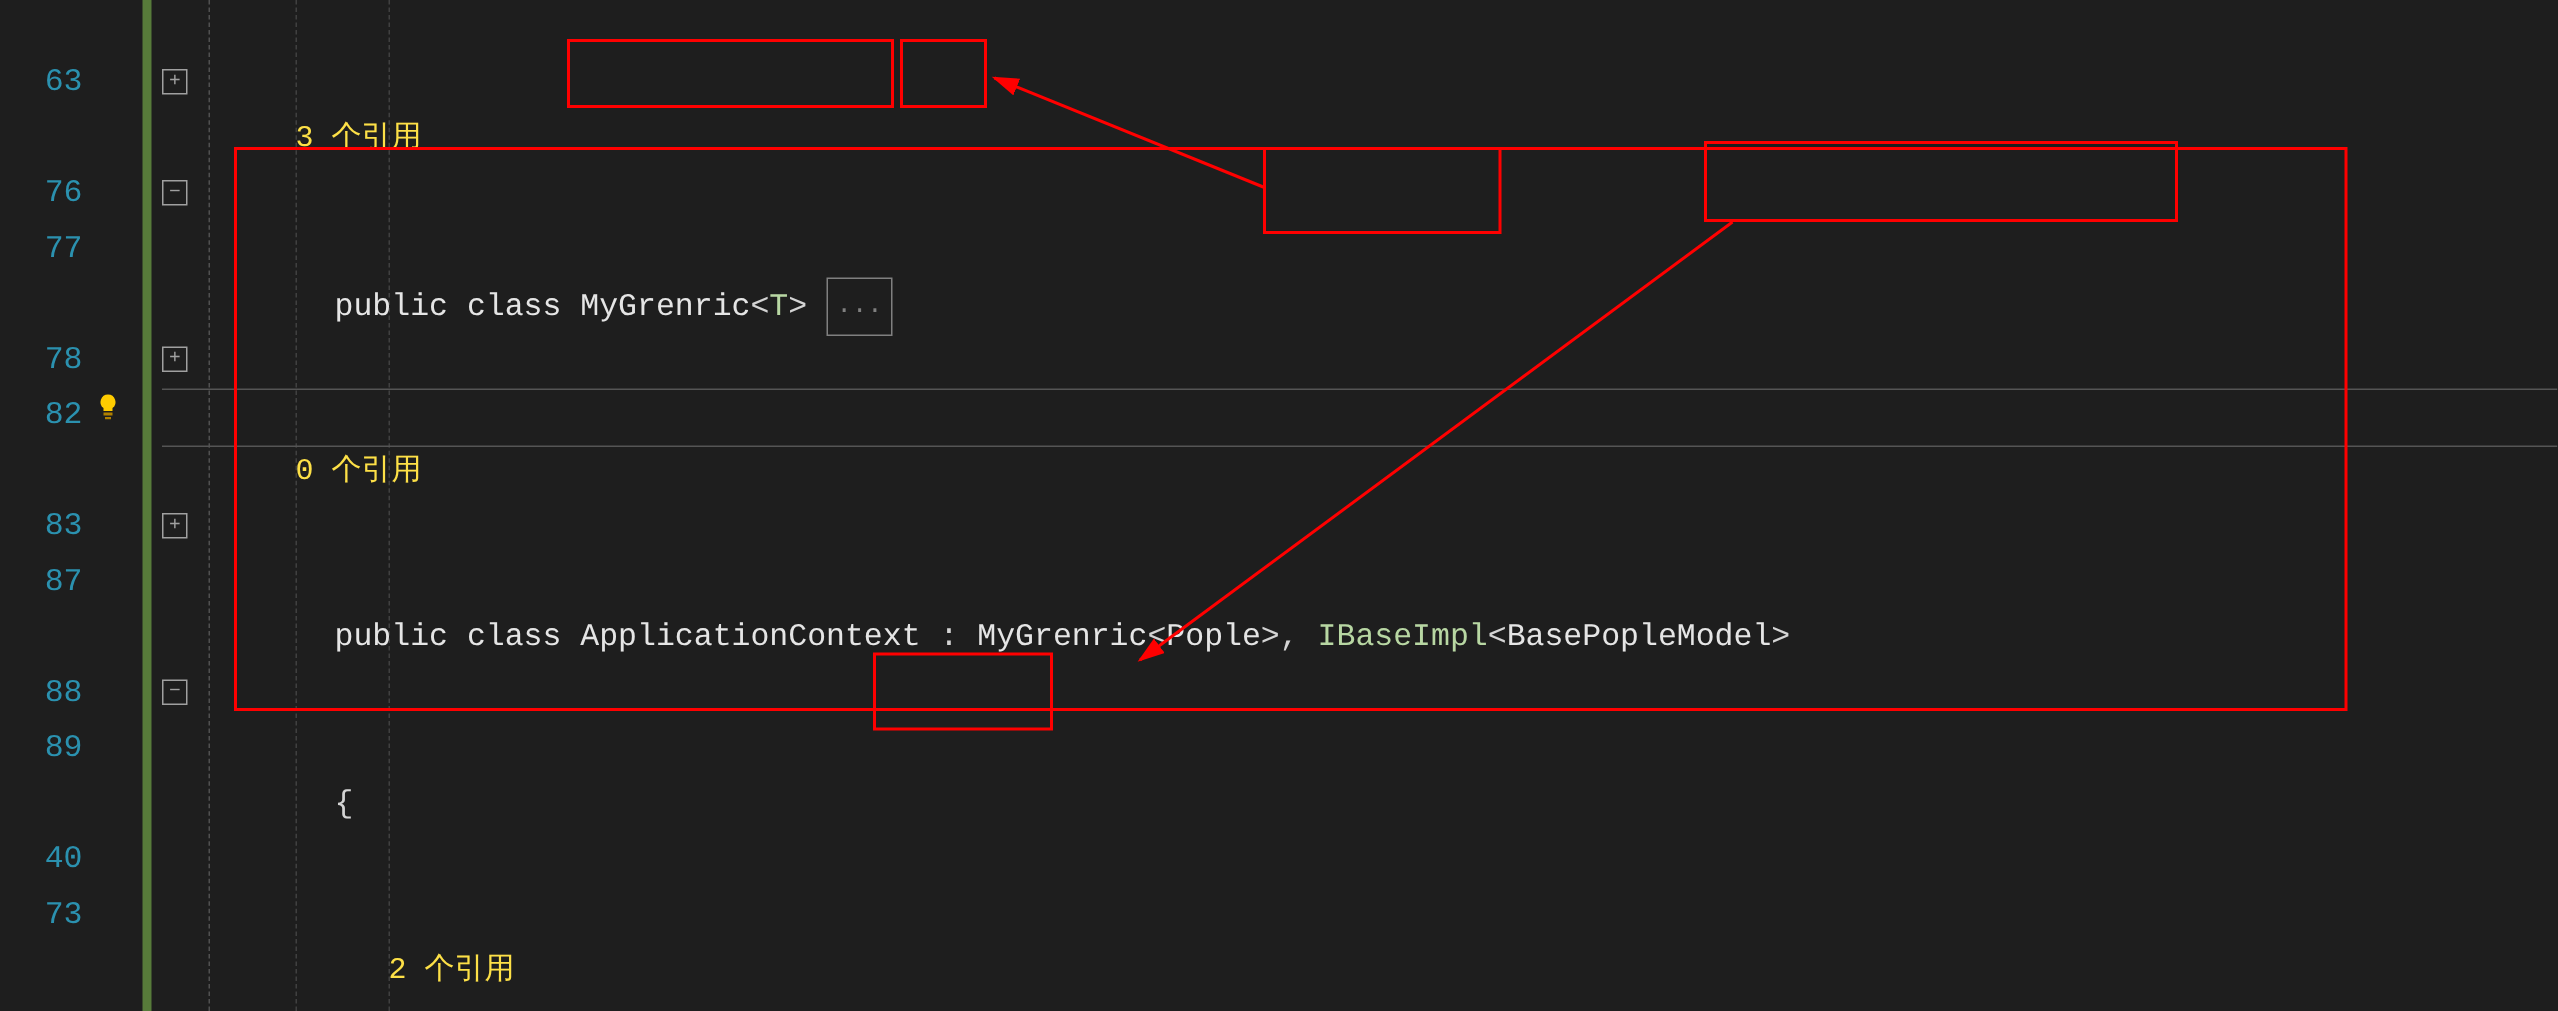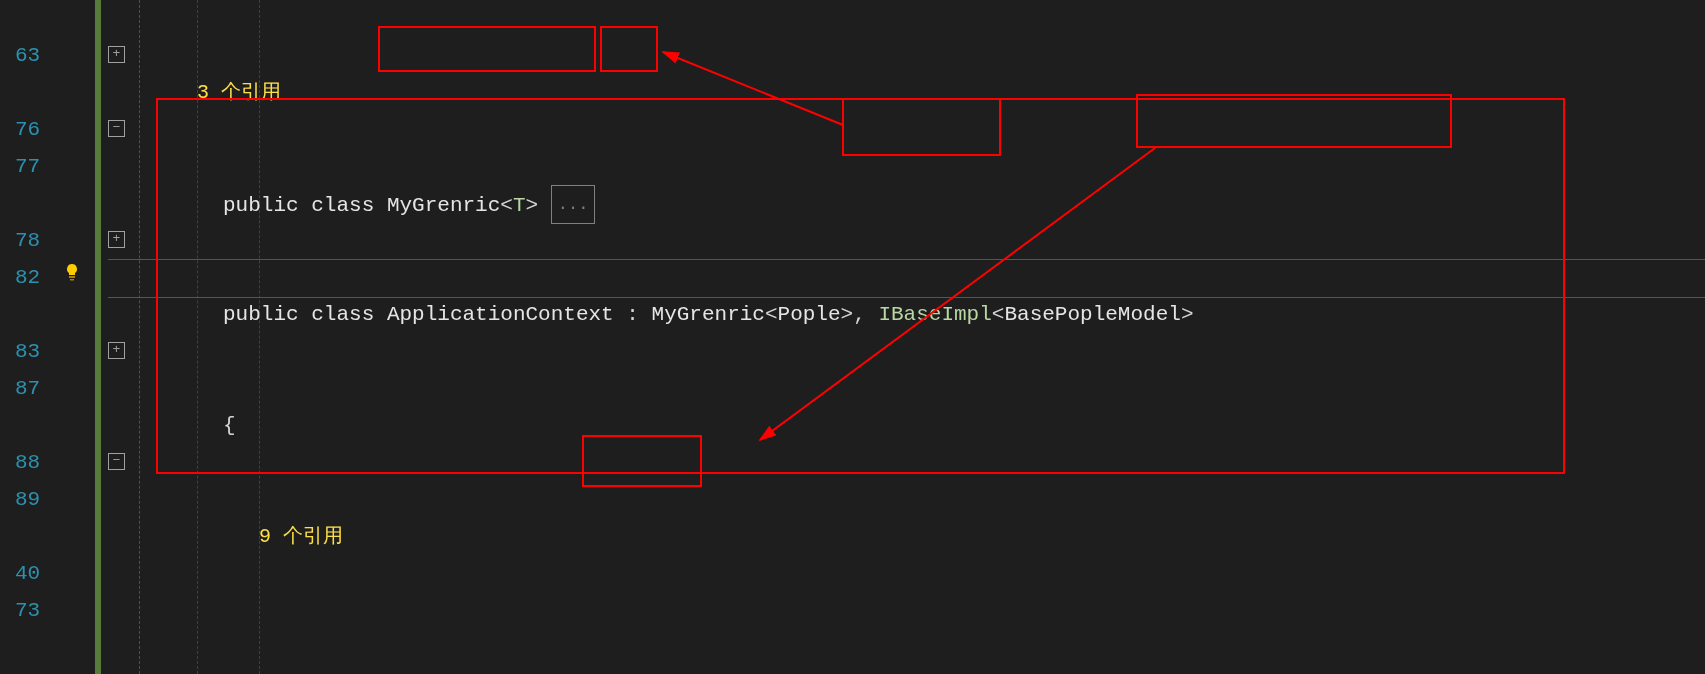--- a/index.html
+++ b/index.html
@@ -1,17 +1,17 @@
 <!DOCTYPE html>
 <html><head>
 <meta charset="utf-8">
 <style>
 html,body{margin:0;padding:0;background:#1e1e1e;font-family:Consolas,'Courier New',monospace;font-size:21px;line-height:37px;color:#d4d4d4;overflow:hidden}
 .editor{position:relative;width:1705px;height:674px}
-.gutter{position:absolute;left:0;top:0;width:60px;text-align:center;color:#2b91af;font-size:21px}
+.gutter{position:absolute;left:0;top:0;width:60px;text-align:right;color:#2b91af;font-size:21px}
 .gutter div{height:37px;padding-right:5px;box-sizing:border-box}
 .bulb{position:absolute;left:62px;top:258px;width:20px;height:20px}
 .changebar{position:absolute;left:95px;top:0;width:6px;height:674px;background:#577b3a}
 .foldcol{position:absolute;left:108px;top:0;width:30px}
 .foldbox{position:absolute;width:15px;height:15px;border:1px solid #a0a0a0;color:#a0a0a0;font-size:13px;line-height:13px;text-align:center;background:#1e1e1e}
 .vline{position:absolute;left:139px;top:0;width:0;height:674px;border-left:1px dashed #505050}
 .guide{position:absolute;top:0;width:0;height:674px;border-left:1px dashed #404040}
 .code{position:absolute;left:160px;top:0;white-space:pre}
 .line{height:37px}
 .kw{color:#e5e5e5}
@@ -67,23 +67,24 @@
 
   <div class="vline"></div>
   <div class="guide" style="left:197px"></div>
   <div class="guide" style="left:259px"></div>
 
   <div class="cursor-line"></div>
 
   <div class="code">
     <div class="line codelens" style="padding-left:37px"><span>3 个引用</span></div>
     <div class="line">     <span class="kw">public</span> <span class="kw">class</span> <span class="type">MyGrenric</span><span>&lt;</span><span class="iface">T</span><span>&gt;</span> <span class="collapsed">...</span></div>
+    <div class="line codelens" style="padding-left:37px"><span>0 个引用</span></div>
     <div class="line">     <span class="kw">public</span> <span class="kw">class</span> <span class="type">ApplicationContext</span><span> : </span><span class="type">MyGrenric</span><span>&lt;</span><span class="type">Pople</span><span>&gt;</span><span>, </span><span class="iface">IBaseImpl</span><span>&lt;</span><span class="type">BasePopleModel</span><span>&gt;</span></div>
     <div class="line">     <span>{</span></div>
-    <div class="line codelens" style="padding-left:99px"><span>9 个引用</span></div>
+    <div class="line codelens" style="padding-left:99px"><span>2 个引用</span></div>
     
     
     
     
     
     
     
     
     
     

